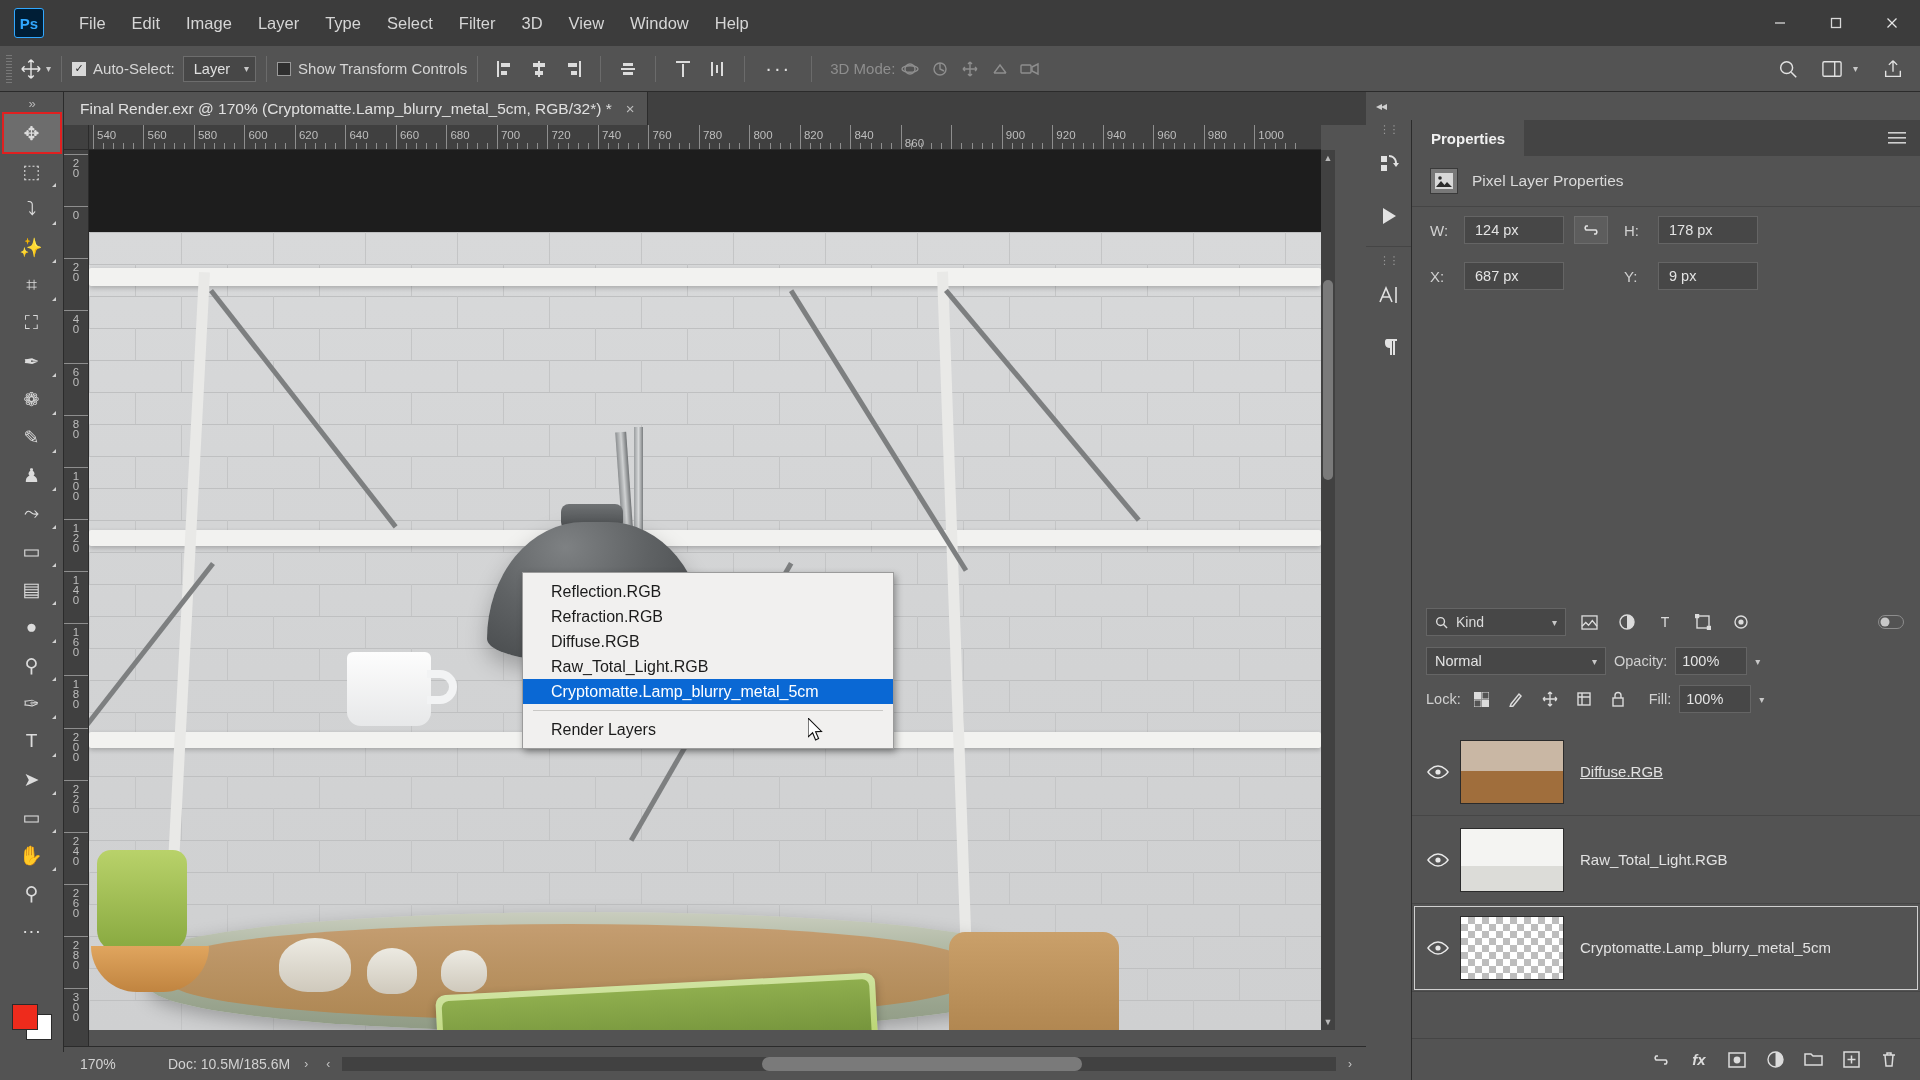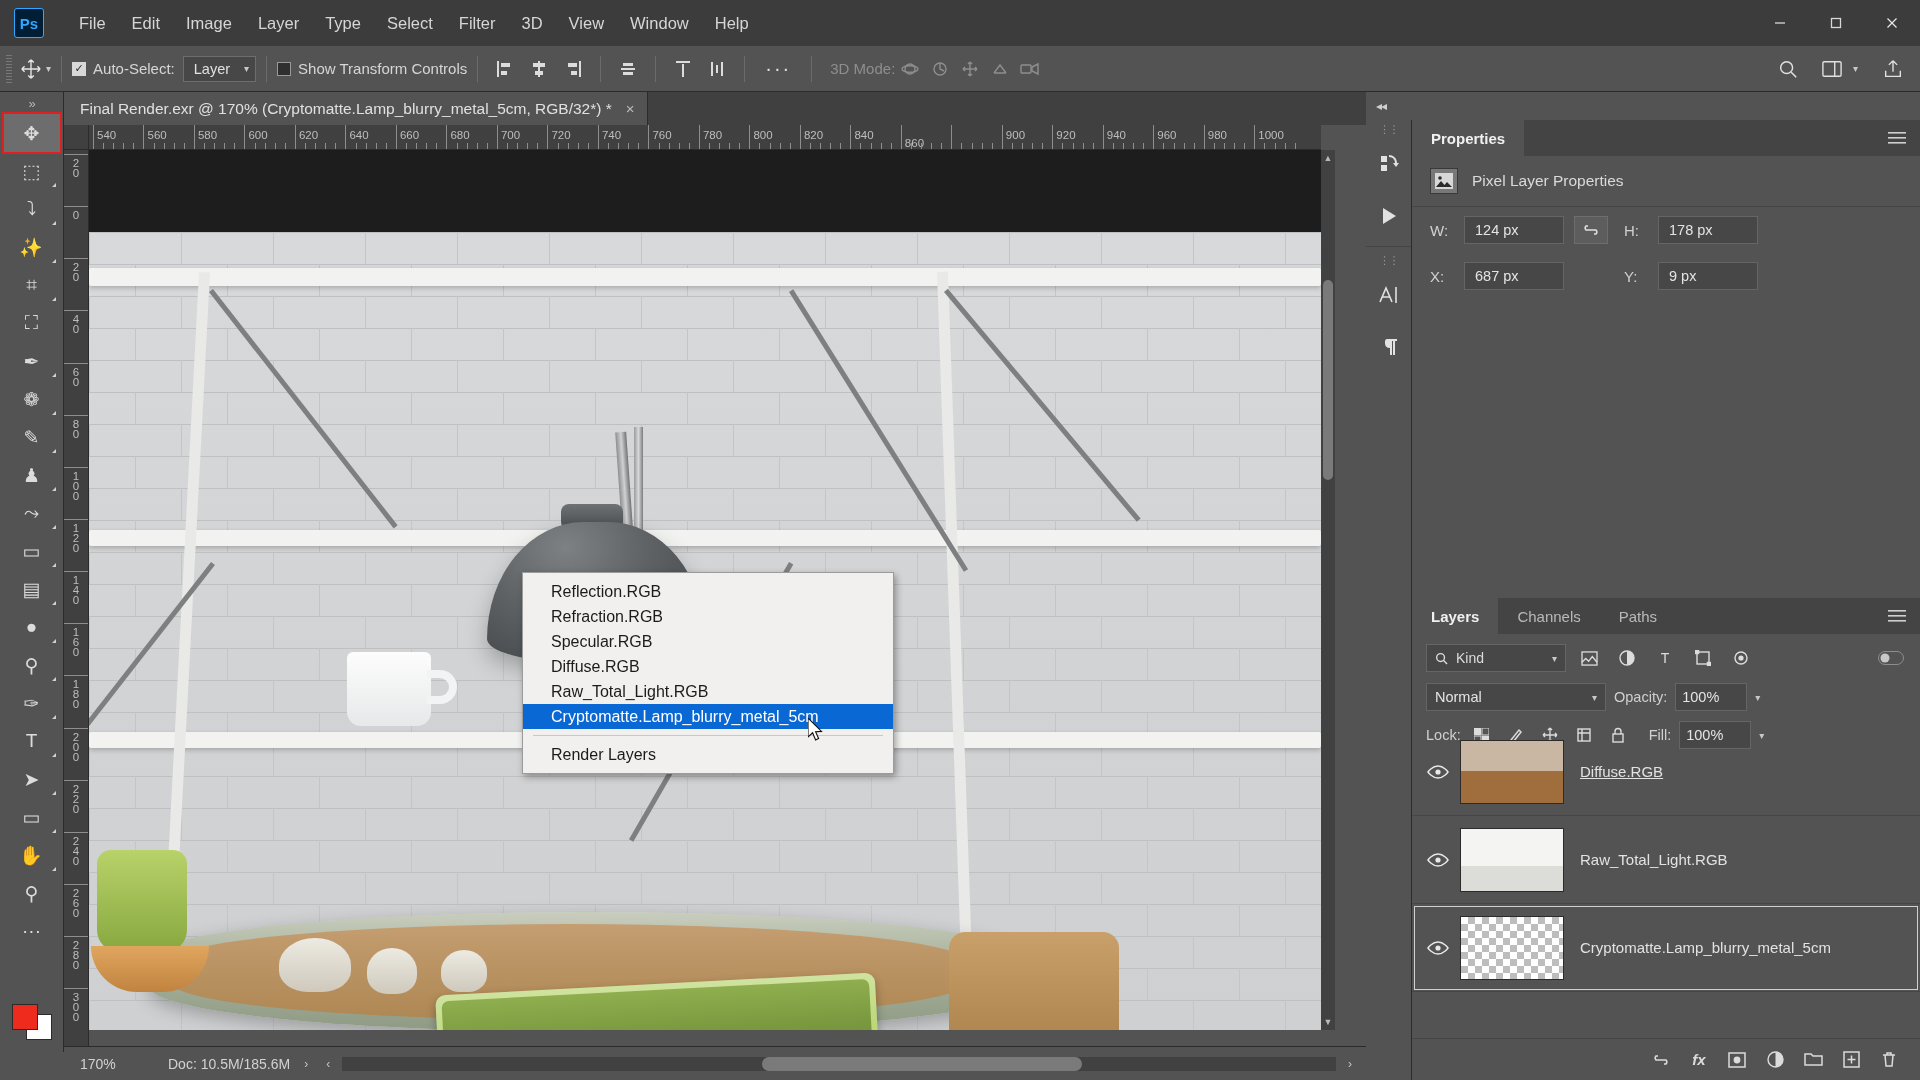--- a/index.html
+++ b/index.html
@@ -1239,32 +1239,20 @@
   <div class="prop-row">
     <span class="prop-lbl">X:</span>
     <span class="prop-field">687 px</span>
     <span style="width:34px"></span>
     <span class="prop-lbl" style="margin-left:6px">Y:</span>
     <span class="prop-field">9 px</span>
   </div>
 </div>
 
 <div id="layers-panel">
-  <div class="panel-tabs">
-    <div class="panel-tab active">Layers</div>
-    <div class="panel-tab">Channels</div>
-    <div class="panel-tab">Paths</div>
-    <div class="panel-menu">
-      <svg width="18" height="14" viewBox="0 0 18 14" fill="#cfcfcf">
-          <rect y="1" width="18" height="1.6"></rect>
-          <rect y="6" width="18" height="1.6"></rect>
-          <rect y="11" width="18" height="1.6"></rect>
-        </svg>
-    </div>
-  </div>
 
   <div id="layer-filter">
     <div class="filter-kind">
       <svg width="13" height="13" viewBox="0 0 14 14" fill="none" stroke="#dcdcdc" stroke-width="1.5">
           <circle cx="6" cy="6" r="4.2"></circle>
           <line x1="9" y1="9" x2="13" y2="13"></line>
         </svg>
       <span>Kind</span>
       <span style="margin-left:auto" class="chev">▾</span>
     </div>
@@ -1427,21 +1415,20 @@
           <path d="M2 4h12M6 4V2h4v2M4 4l1 11h6l1-11"></path>
         </svg>
     </div>
   </div>
 </div>
 
 <div id="ctxmenu">
   <div id="ctx-host">
       <div class="ctx-item">Reflection.RGB</div>
       <div class="ctx-item">Refraction.RGB</div>
-      <div class="ctx-item">Specular.RGB</div>
       <div class="ctx-item">Diffuse.RGB</div>
       <div class="ctx-item">Raw_Total_Light.RGB</div>
       <div class="ctx-item sel">Cryptomatte.Lamp_blurry_metal_5cm</div>
     </div>
   <div class="ctx-sep"></div>
   <div class="ctx-item">Render Layers</div>
 </div>
 
 <svg id="cursor" viewBox="0 0 18 26">
   <polygon points="0,0 0,19 4.6,14.8 7.6,22 10.6,20.6 7.6,13.7 13.5,13.4" fill="#ffffff" stroke="#101010" stroke-width="1.1"></polygon>

